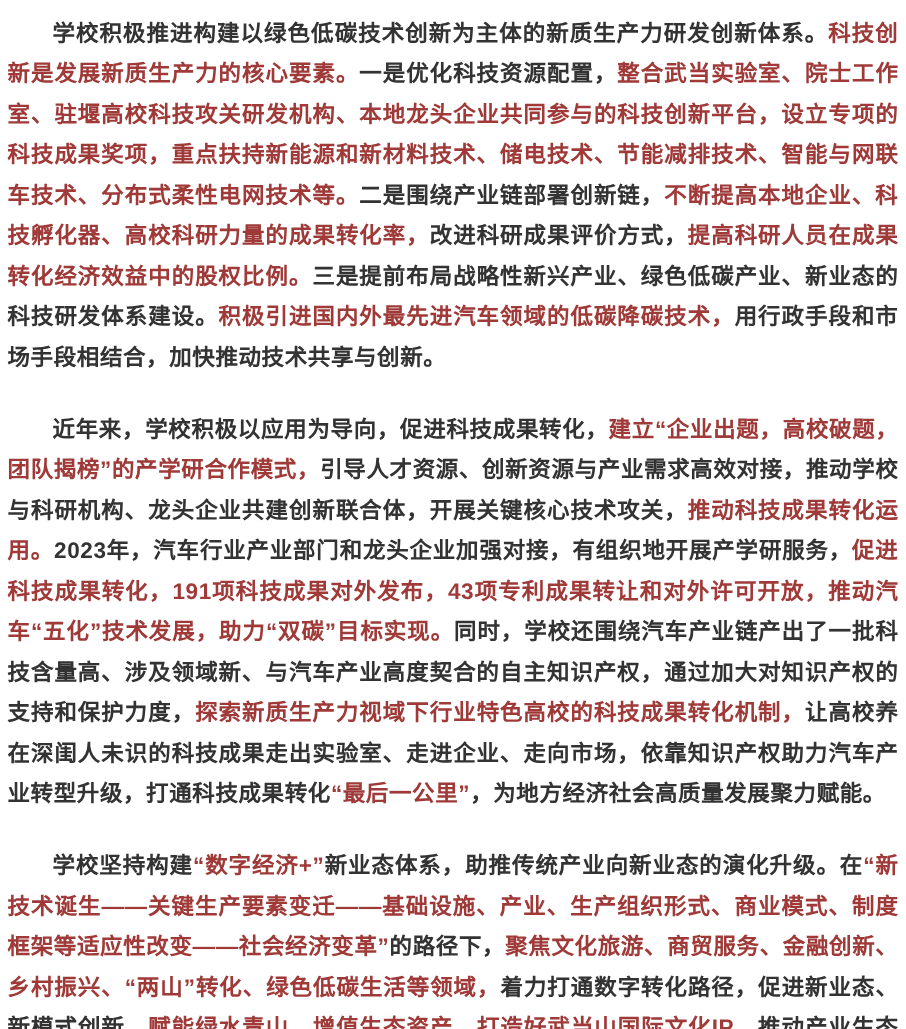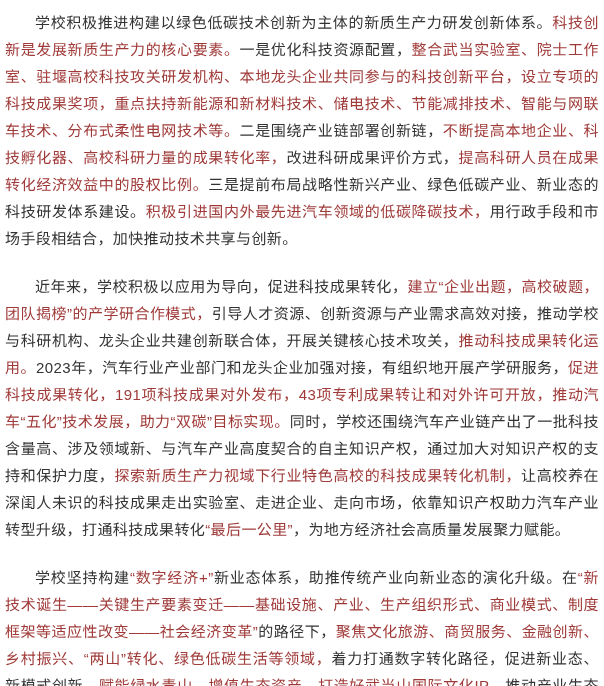--- a/index.html
+++ b/index.html
@@ -20,20 +20,21 @@
     font-size: 15px;
     line-height: 27px;
     text-align: justify;
     color: #333333;
   }
   .para {
     margin: 0 0 21px 0;
     text-indent: 2em;
     letter-spacing: 0.4px;
     word-break: break-all;
+    font-weight: bold;
   }
   .para span { display: inline; }
 </style>
 </head>
 <body style="background: rgb(255, 255, 255);">
 
 <div class="article">
     <p class="para"><span style="color: rgb(51, 51, 51);">学校积极推进构建以绿色低碳技术创新为主体的新质生产力研发创新体系。</span><span style="color: rgb(159, 58, 56);">科技创新是发展新质生产力的核心要素。</span><span style="color: rgb(51, 51, 51);">一是优化科技资源配置，</span><span style="color: rgb(159, 58, 56);">整合武当实验室、院士工作室、驻堰高校科技攻关研发机构、本地龙头企业共同参与的科技创新平台，设立专项的科技成果奖项，重点扶持新能源和新材料技术、储电技术、节能减排技术、智能与网联车技术、分布式柔性电网技术等。</span><span style="color: rgb(51, 51, 51);">二是围绕产业链部署创新链，</span><span style="color: rgb(159, 58, 56);">不断提高本地企业、科技孵化器、高校科研力量的成果转化率，</span><span style="color: rgb(51, 51, 51);">改进科研成果评价方式，</span><span style="color: rgb(159, 58, 56);">提高科研人员在成果转化经济效益中的股权比例。</span><span style="color: rgb(51, 51, 51);">三是提前布局战略性新兴产业、绿色低碳产业、新业态的科技研发体系建设。</span><span style="color: rgb(159, 58, 56);">积极引进国内外最先进汽车领域的低碳降碳技术，</span><span style="color: rgb(51, 51, 51);">用行政手段和市场手段相结合，加快推动技术共享与创新。</span></p>
     <p class="para"><span style="color: rgb(51, 51, 51);">近年来，学校积极以应用为导向，促进科技成果转化，</span><span style="color: rgb(159, 58, 56);">建立“企业出题，高校破题，团队揭榜”的产学研合作模式，</span><span style="color: rgb(51, 51, 51);">引导人才资源、创新资源与产业需求高效对接，推动学校与科研机构、龙头企业共建创新联合体，开展关键核心技术攻关，</span><span style="color: rgb(159, 58, 56);">推动科技成果转化运用。</span><span style="color: rgb(51, 51, 51);">2023年，汽车行业产业部门和龙头企业加强对接，有组织地开展产学研服务，</span><span style="color: rgb(159, 58, 56);">促进科技成果转化，191项科技成果对外发布，43项专利成果转让和对外许可开放，推动汽车“五化”技术发展，助力“双碳”目标实现。</span><span style="color: rgb(51, 51, 51);">同时，学校还围绕汽车产业链产出了一批科技含量高、涉及领域新、与汽车产业高度契合的自主知识产权，通过加大对知识产权的支持和保护力度，</span><span style="color: rgb(159, 58, 56);">探索新质生产力视域下行业特色高校的科技成果转化机制，</span><span style="color: rgb(51, 51, 51);">让高校养在深闺人未识的科技成果走出实验室、走进企业、走向市场，依靠知识产权助力汽车产业转型升级，打通科技成果转化</span><span style="color: rgb(159, 58, 56);">“最后一公里”</span><span style="color: rgb(51, 51, 51);">，为地方经济社会高质量发展聚力赋能。</span></p>
     <p class="para"><span style="color: rgb(51, 51, 51);">学校坚持构建</span><span style="color: rgb(159, 58, 56);">“数字经济+”</span><span style="color: rgb(51, 51, 51);">新业态体系，助推传统产业向新业态的演化升级。在</span><span style="color: rgb(159, 58, 56);">“新技术诞生——关键生产要素变迁——基础设施、产业、生产组织形式、商业模式、制度框架等适应性改变——社会经济变革”</span><span style="color: rgb(51, 51, 51);">的路径下，</span><span style="color: rgb(159, 58, 56);">聚焦文化旅游、商贸服务、金融创新、乡村振兴、“两山”转化、绿色低碳生活等领域，</span><span style="color: rgb(51, 51, 51);">着力打通数字转化路径，促进新业态、新模式创新，</span><span style="color: rgb(159, 58, 56);">赋能绿水青山，增值生态资产，打造好武当山国际文化IP，</span><span style="color: rgb(51, 51, 51);">推动产业生态化、生态产业化，</span></p>

